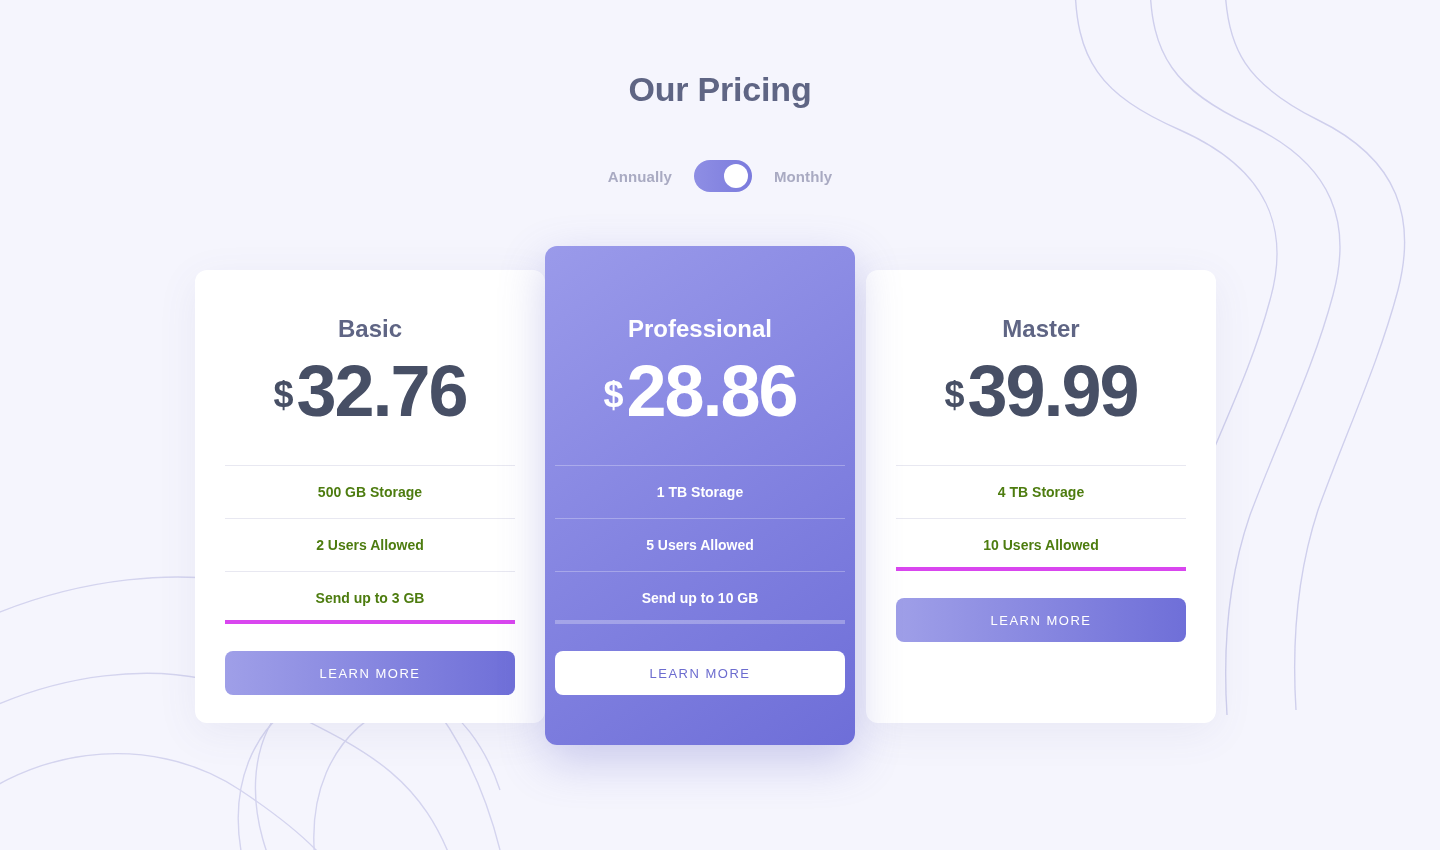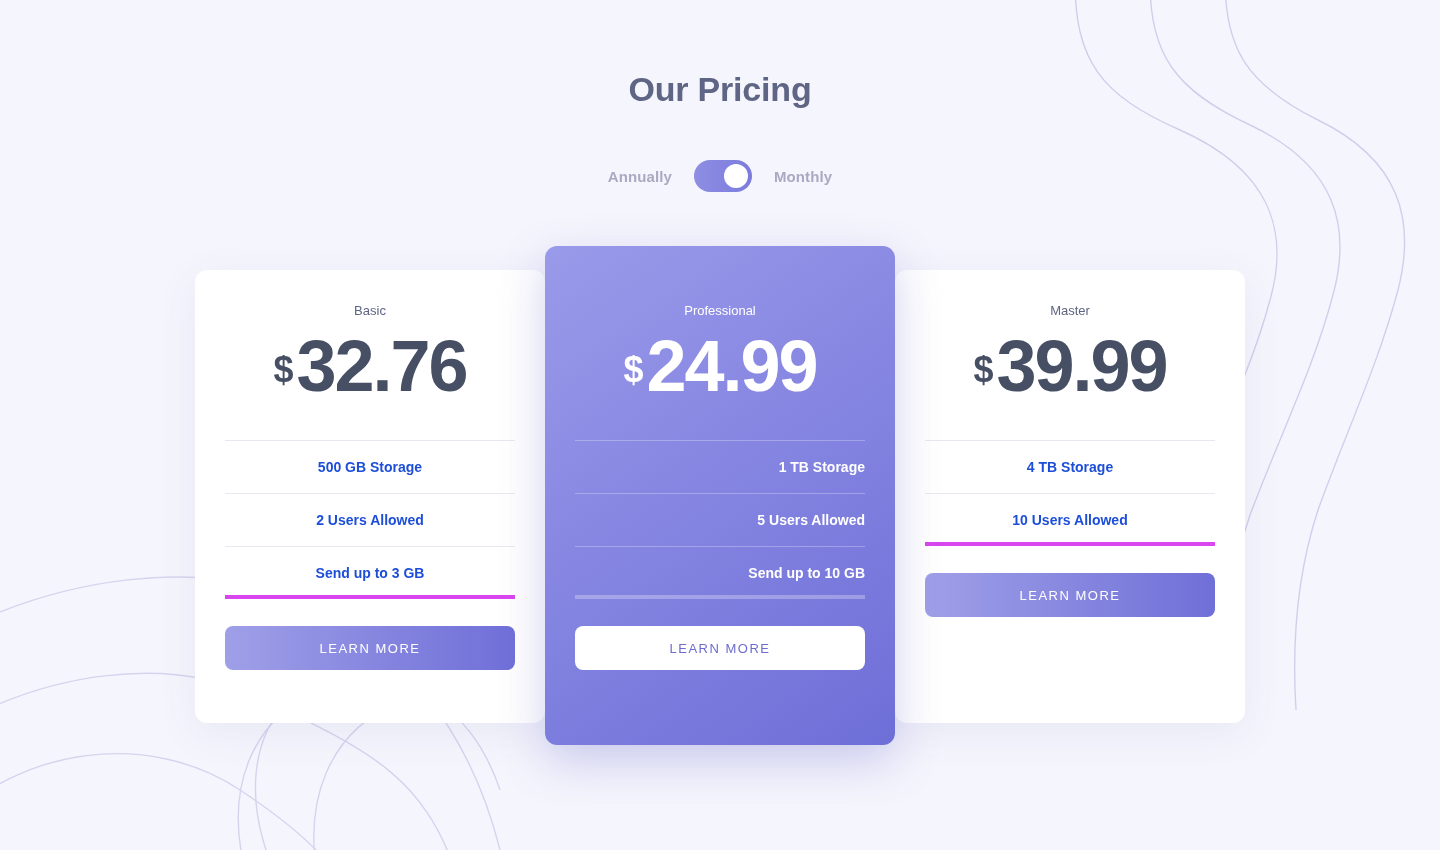--- a/index.html
+++ b/index.html
@@ -93,37 +93,37 @@
   }
 
   .card-side {
     width:350px;
     top:270px;
     height:453px;
     background:#ffffff;
     box-shadow:0 10px 40px rgba(90,90,150,0.08);
   }
   #card-basic  { left:195px; }
-  #card-master { left:895px; }
+  #card-master { left:866px; }
 
   #card-professional {
     left:545px;
     top:246px;
-    width:350px;
+    width:310px;
     height:499px;
     background:linear-gradient(145deg,#9a9aea 0%, #6e6ed8 100%);
     box-shadow:0 16px 46px rgba(100,100,200,0.30);
     z-index:3;
   }
 
   .plan-name {
-    font-size:13px;
-    font-weight:normal;
+    font-size:24px;
+    font-weight:bold;
     color:#5f6584;
-    margin-top:0;
+    margin-top:12px;
   }
   #card-basic  .plan-name,
   #card-master .plan-name { padding-top:33px; }
   #card-professional .plan-name { padding-top:57px; color:#ffffff; }
 
   .price-row {
     display:flex;
     align-items:flex-start;
     justify-content:center;
     margin-top:12px;
@@ -150,29 +150,28 @@
     width:290px;
     margin-top:38px;
     list-style:none;
   }
   .feature-item {
     height:53px;
     line-height:53px;
     text-align:center;
     font-size:14px;
     font-weight:bold;
-    color:#1d4ed8;
+    color:#4d7c0f;
     border-top:1px solid #e8e8f1;
   }
   .feature-item:last-child { border-bottom:4px solid #d946ef; }
 
   #card-professional .feature-item {
     color:#ffffff;
     border-top-color:rgba(255,255,255,0.28);
-    text-align:right;
   }
   #card-professional .feature-item:last-child {
     border-bottom-color:rgba(255,255,255,0.28);
   }
 
   
   .cta-button {
     width:290px;
     height:44px;
     margin-top:27px;
@@ -233,21 +232,21 @@
       <li class="feature-item">2 Users Allowed</li>
       <li class="feature-item">Send up to 3 GB</li>
     </ul>
     <button class="cta-button">LEARN MORE</button>
   </div>
 
   <div class="card" id="card-professional">
     <div class="plan-name">Professional</div>
     <div class="price-row">
       <span class="price-currency">$</span>
-      <span class="price-amount">24.99</span>
+      <span class="price-amount">28.86</span>
     </div>
     <ul class="features">
       <li class="feature-item">1 TB Storage</li>
       <li class="feature-item">5 Users Allowed</li>
       <li class="feature-item">Send up to 10 GB</li>
     </ul>
     <button class="cta-button">LEARN MORE</button>
   </div>
 
   <div class="card card-side" id="card-master">

